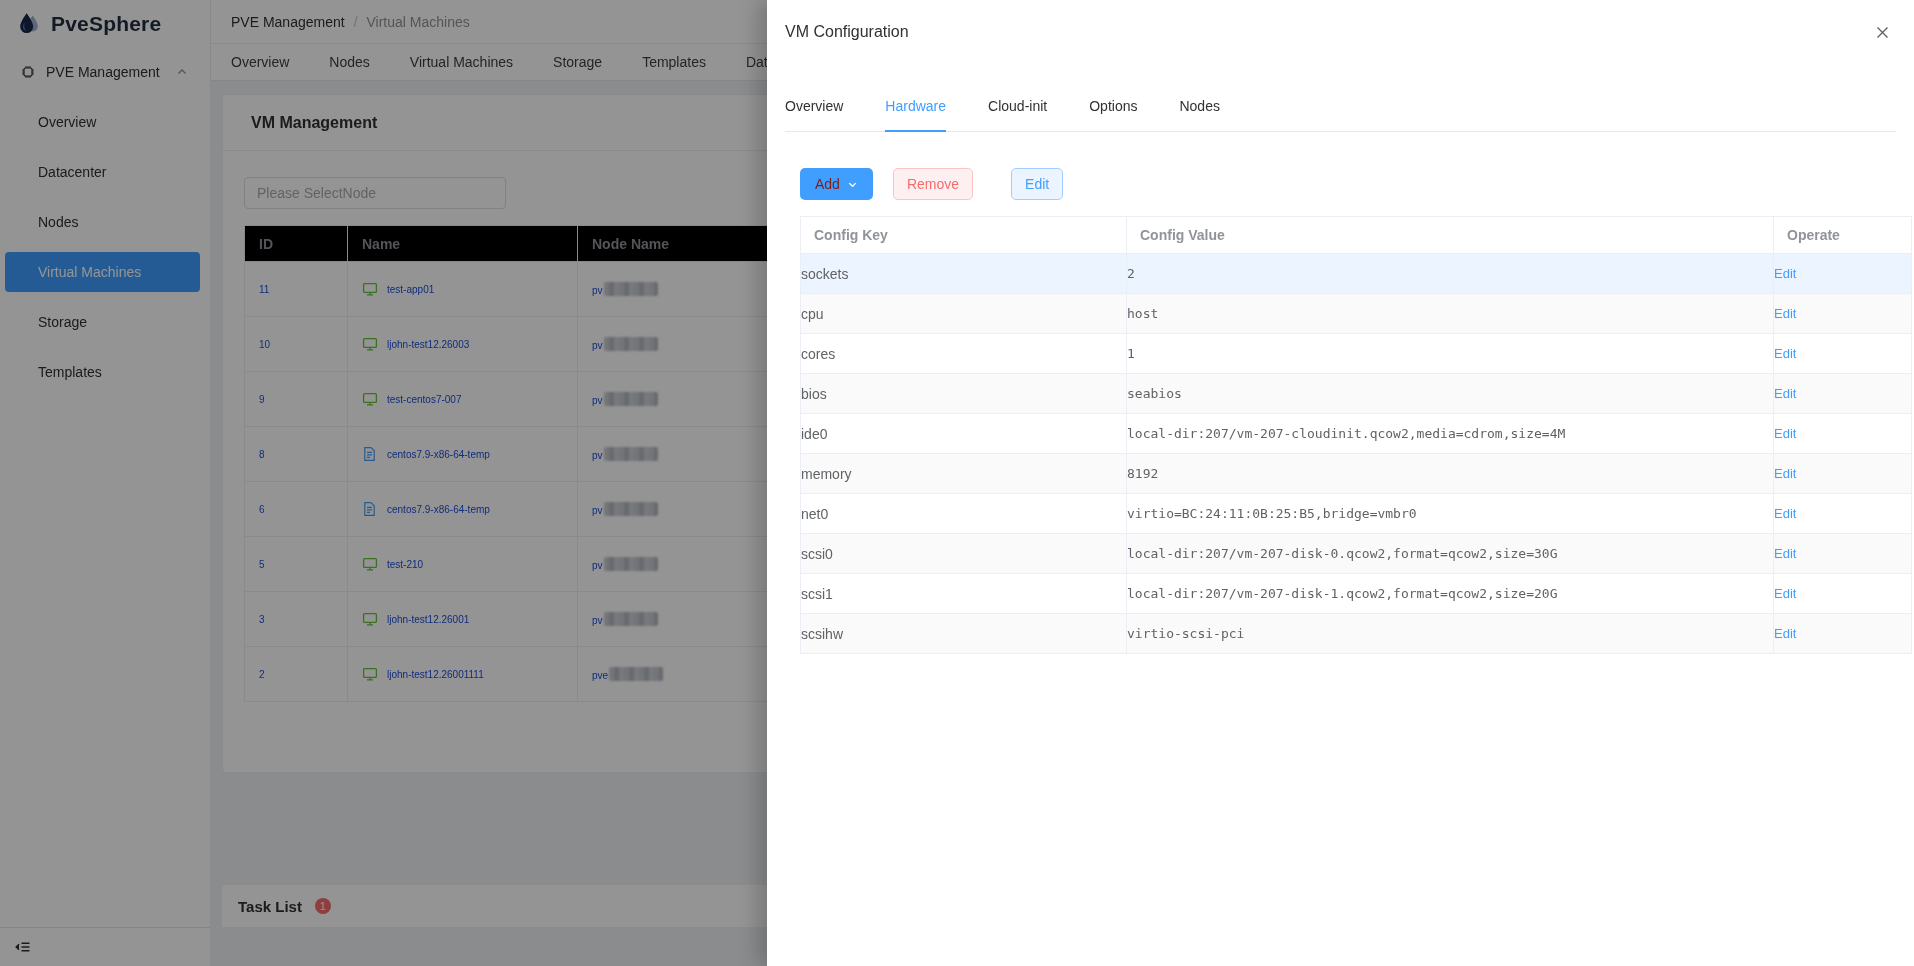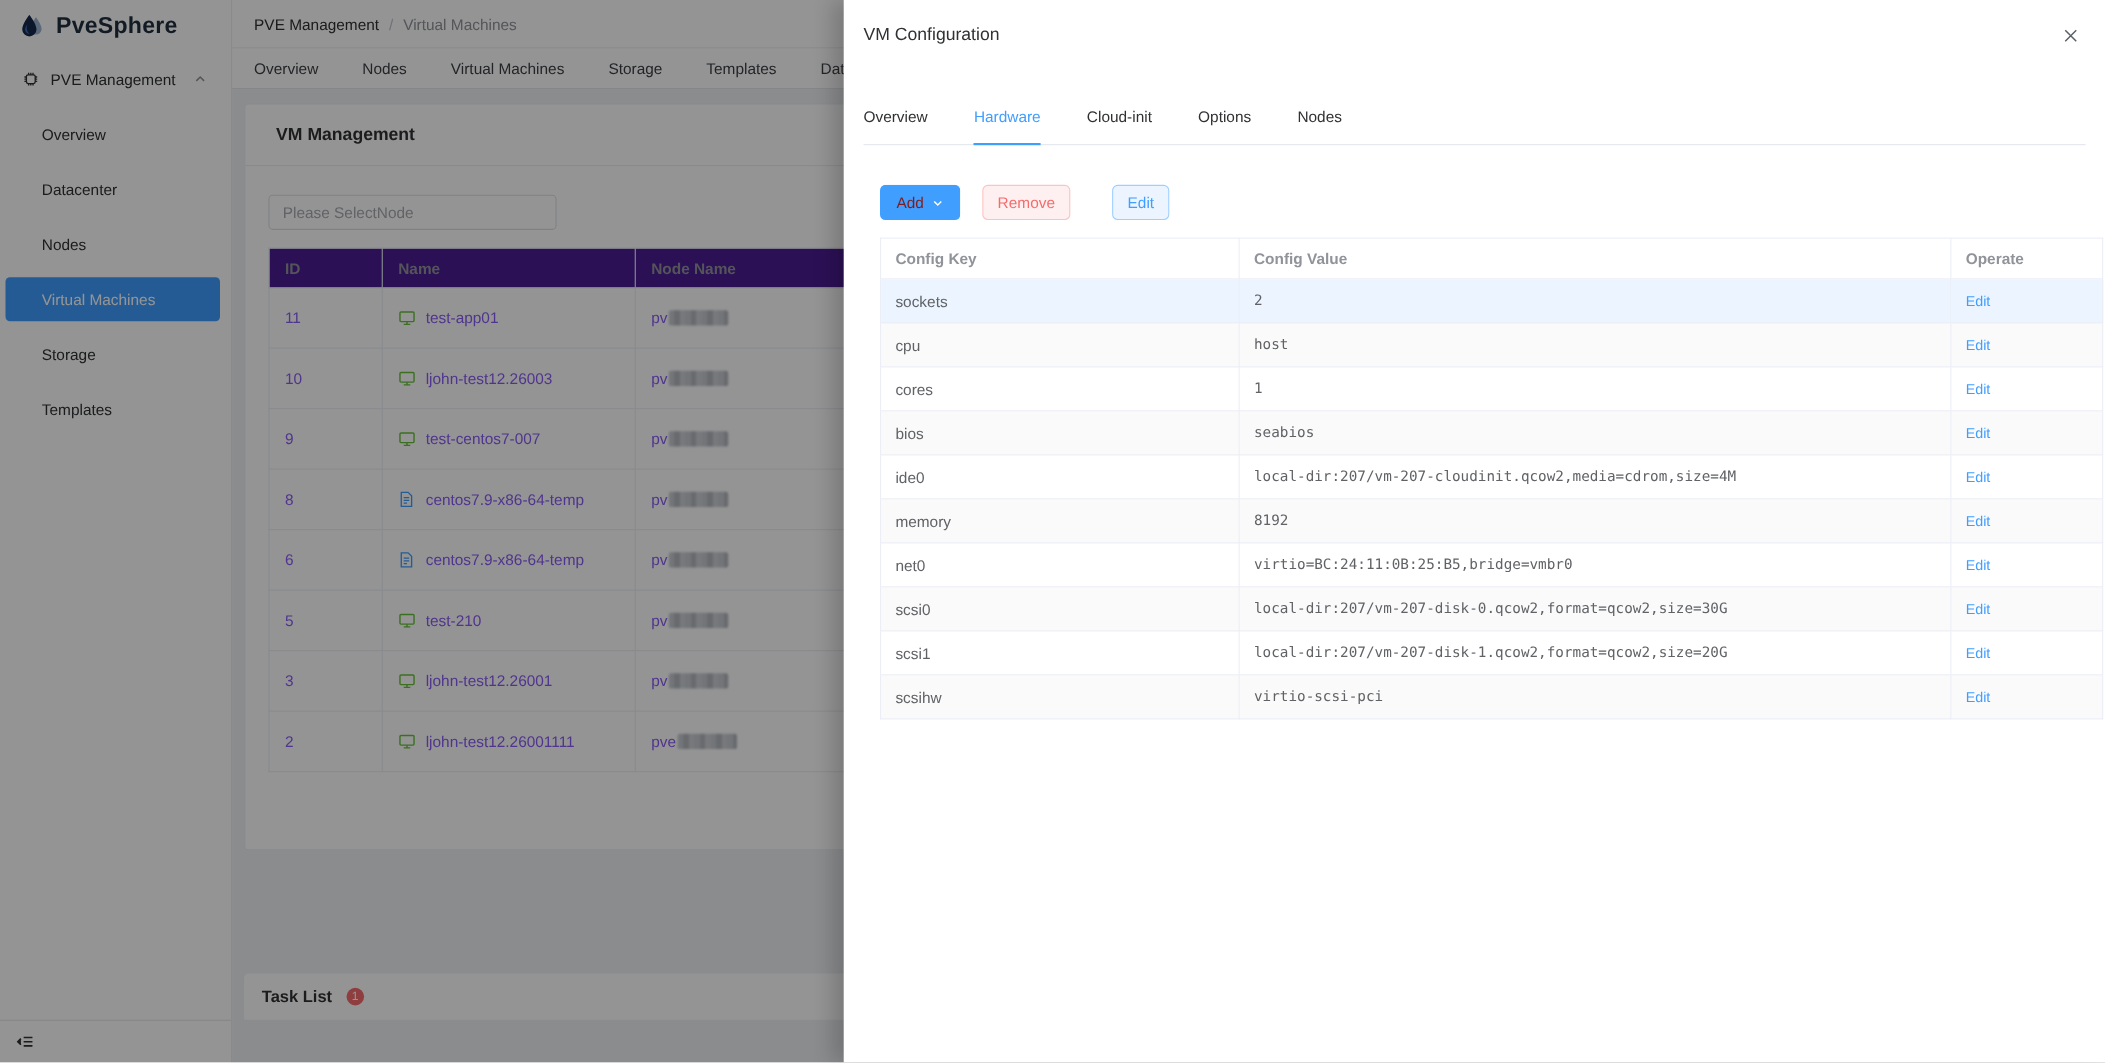--- a/index.html
+++ b/index.html
@@ -28,22 +28,22 @@
   .navbar{height:36px;background:#fff;border-bottom:1px solid #e4e7ed;display:flex;align-items:center;padding-left:21px;gap:40px;font-size:14px;color:#3c3f44;white-space:nowrap;}
   .nav-item{cursor:pointer;}
   .card{position:absolute;left:12px;right:0;top:94px;background:#fff;border-radius:4px;border:1px solid #ebeef5;box-sizing:border-box;}
   .card-header{height:55px;border-bottom:1px solid #ebeef5;display:flex;align-items:center;padding-left:28px;font-size:16px;font-weight:700;color:#303133;}
   .card-body{padding:26px 20px 70px 21px;}
   .filters{display:flex;gap:28px;}
   .select{width:357px;height:32px;box-sizing:border-box;border:1px solid #dcdfe6;border-radius:4px;display:flex;align-items:center;padding:0 12px;font-size:14px;color:#606266;background:#fff;}
   .select .sel-chev{margin-left:auto;display:flex;}
   .select.ph{width:262px;color:#a8abb2;}
   table.vm-table{margin-top:16px;width:100%;border-collapse:collapse;border:1px solid #ebeef5;table-layout:fixed;}
-  .vm-table th{height:36px;box-sizing:border-box;text-align:left;padding-left:14px;font-size:14px;font-weight:700;color:#909399;border:1px solid #ebeef5;background:#4c1d95;}
-  .vm-table td{height:55px;box-sizing:border-box;padding-left:14px;font-size:14px;color:#8b5cf6;border:1px solid #ebeef5;background:#fff;}
+  .vm-table th{height:36px;box-sizing:border-box;text-align:left;padding-left:14px;font-size:14px;font-weight:700;color:#909399;border:1px solid #ebeef5;background:#000000;}
+  .vm-table td{height:55px;box-sizing:border-box;padding-left:14px;font-size:10px;color:#1d4ed8;border:1px solid #ebeef5;background:#fff;}
   .vm-table col.c-id{width:103px;}
   .vm-table col.c-name{width:230px;}
   .name-cell{display:flex;align-items:center;gap:9px;}
   .name-cell .ricon{display:flex;width:16px;height:16px;}
   .pix{display:inline-block;width:54px;height:14px;border-radius:2px;vertical-align:-2px;margin-left:1px;
        background:repeating-linear-gradient(90deg,#c6cad1 0 5px,#b3b7be 5px 10px,#cdd1d7 10px 15px);filter:blur(1.1px);}
   .task-strip{position:absolute;left:12px;right:0;top:885px;height:42px;background:#fff;border-radius:4px 4px 0 0;display:flex;align-items:center;padding-left:16px;gap:13px;box-sizing:border-box;}
   .task-title{font-weight:700;font-size:15px;color:#303133;}
   .badge{min-width:16px;height:16px;border-radius:9px;background:#f56c6c;color:#fff;font-size:11px;display:flex;align-items:center;justify-content:center;padding:0 3px;box-sizing:border-box;}
   
@@ -58,21 +58,21 @@
   .dtab.active{color:#409EFF;border-bottom:2px solid #409EFF;margin-bottom:-1px;}
   .toolbar{margin:36px 0 0 33px;display:flex;align-items:center;}
   .btn{height:32px;box-sizing:border-box;border-radius:5px;font-size:14px;display:inline-flex;align-items:center;border:1px solid transparent;cursor:pointer;background:none;font-family:inherit;}
   .btn-add{background:#409EFF;color:#7f1d1d;padding:0 14px;gap:7px;}
   .btn-remove{background:#fef0f0;color:#f56c6c;border-color:#fbc4c4;padding:0 13px;margin-left:20px;}
   .btn-edit{background:#ecf5ff;color:#409EFF;border-color:#a0cfff;padding:0 13px;margin-left:38px;}
   table.cfg-table{margin:16px 33px 0;border-collapse:collapse;table-layout:fixed;width:1112px;border:1px solid #ebeef5;}
   .cfg-table col.k{width:326px;}
   .cfg-table col.v{width:647px;}
   .cfg-table th{height:37px;box-sizing:border-box;text-align:left;padding-left:13px;font-size:14px;font-weight:600;color:#909399;border:1px solid #ebeef5;background:#fff;}
-  .cfg-table td{height:40px;box-sizing:border-box;padding-left:13px;font-size:14px;color:#606266;border:1px solid #ebeef5;}
+  .cfg-table td{height:40px;box-sizing:border-box;padding-left:0;font-size:14px;color:#606266;border:1px solid #ebeef5;}
   .cfg-table td.val{font-family:"DejaVu Sans Mono","Liberation Mono",monospace;font-size:13px;}
   .cfg-table td.op{font-size:13px;}
   .cfg-table td.op span{color:#409EFF;cursor:pointer;}
   .cfg-table tr.striped td{background:#fafafa;}
   .cfg-table tr.highlight td{background:#ecf5ff;}
 </style>
 </head>
 <body>
 
 <aside class="sidebar">

